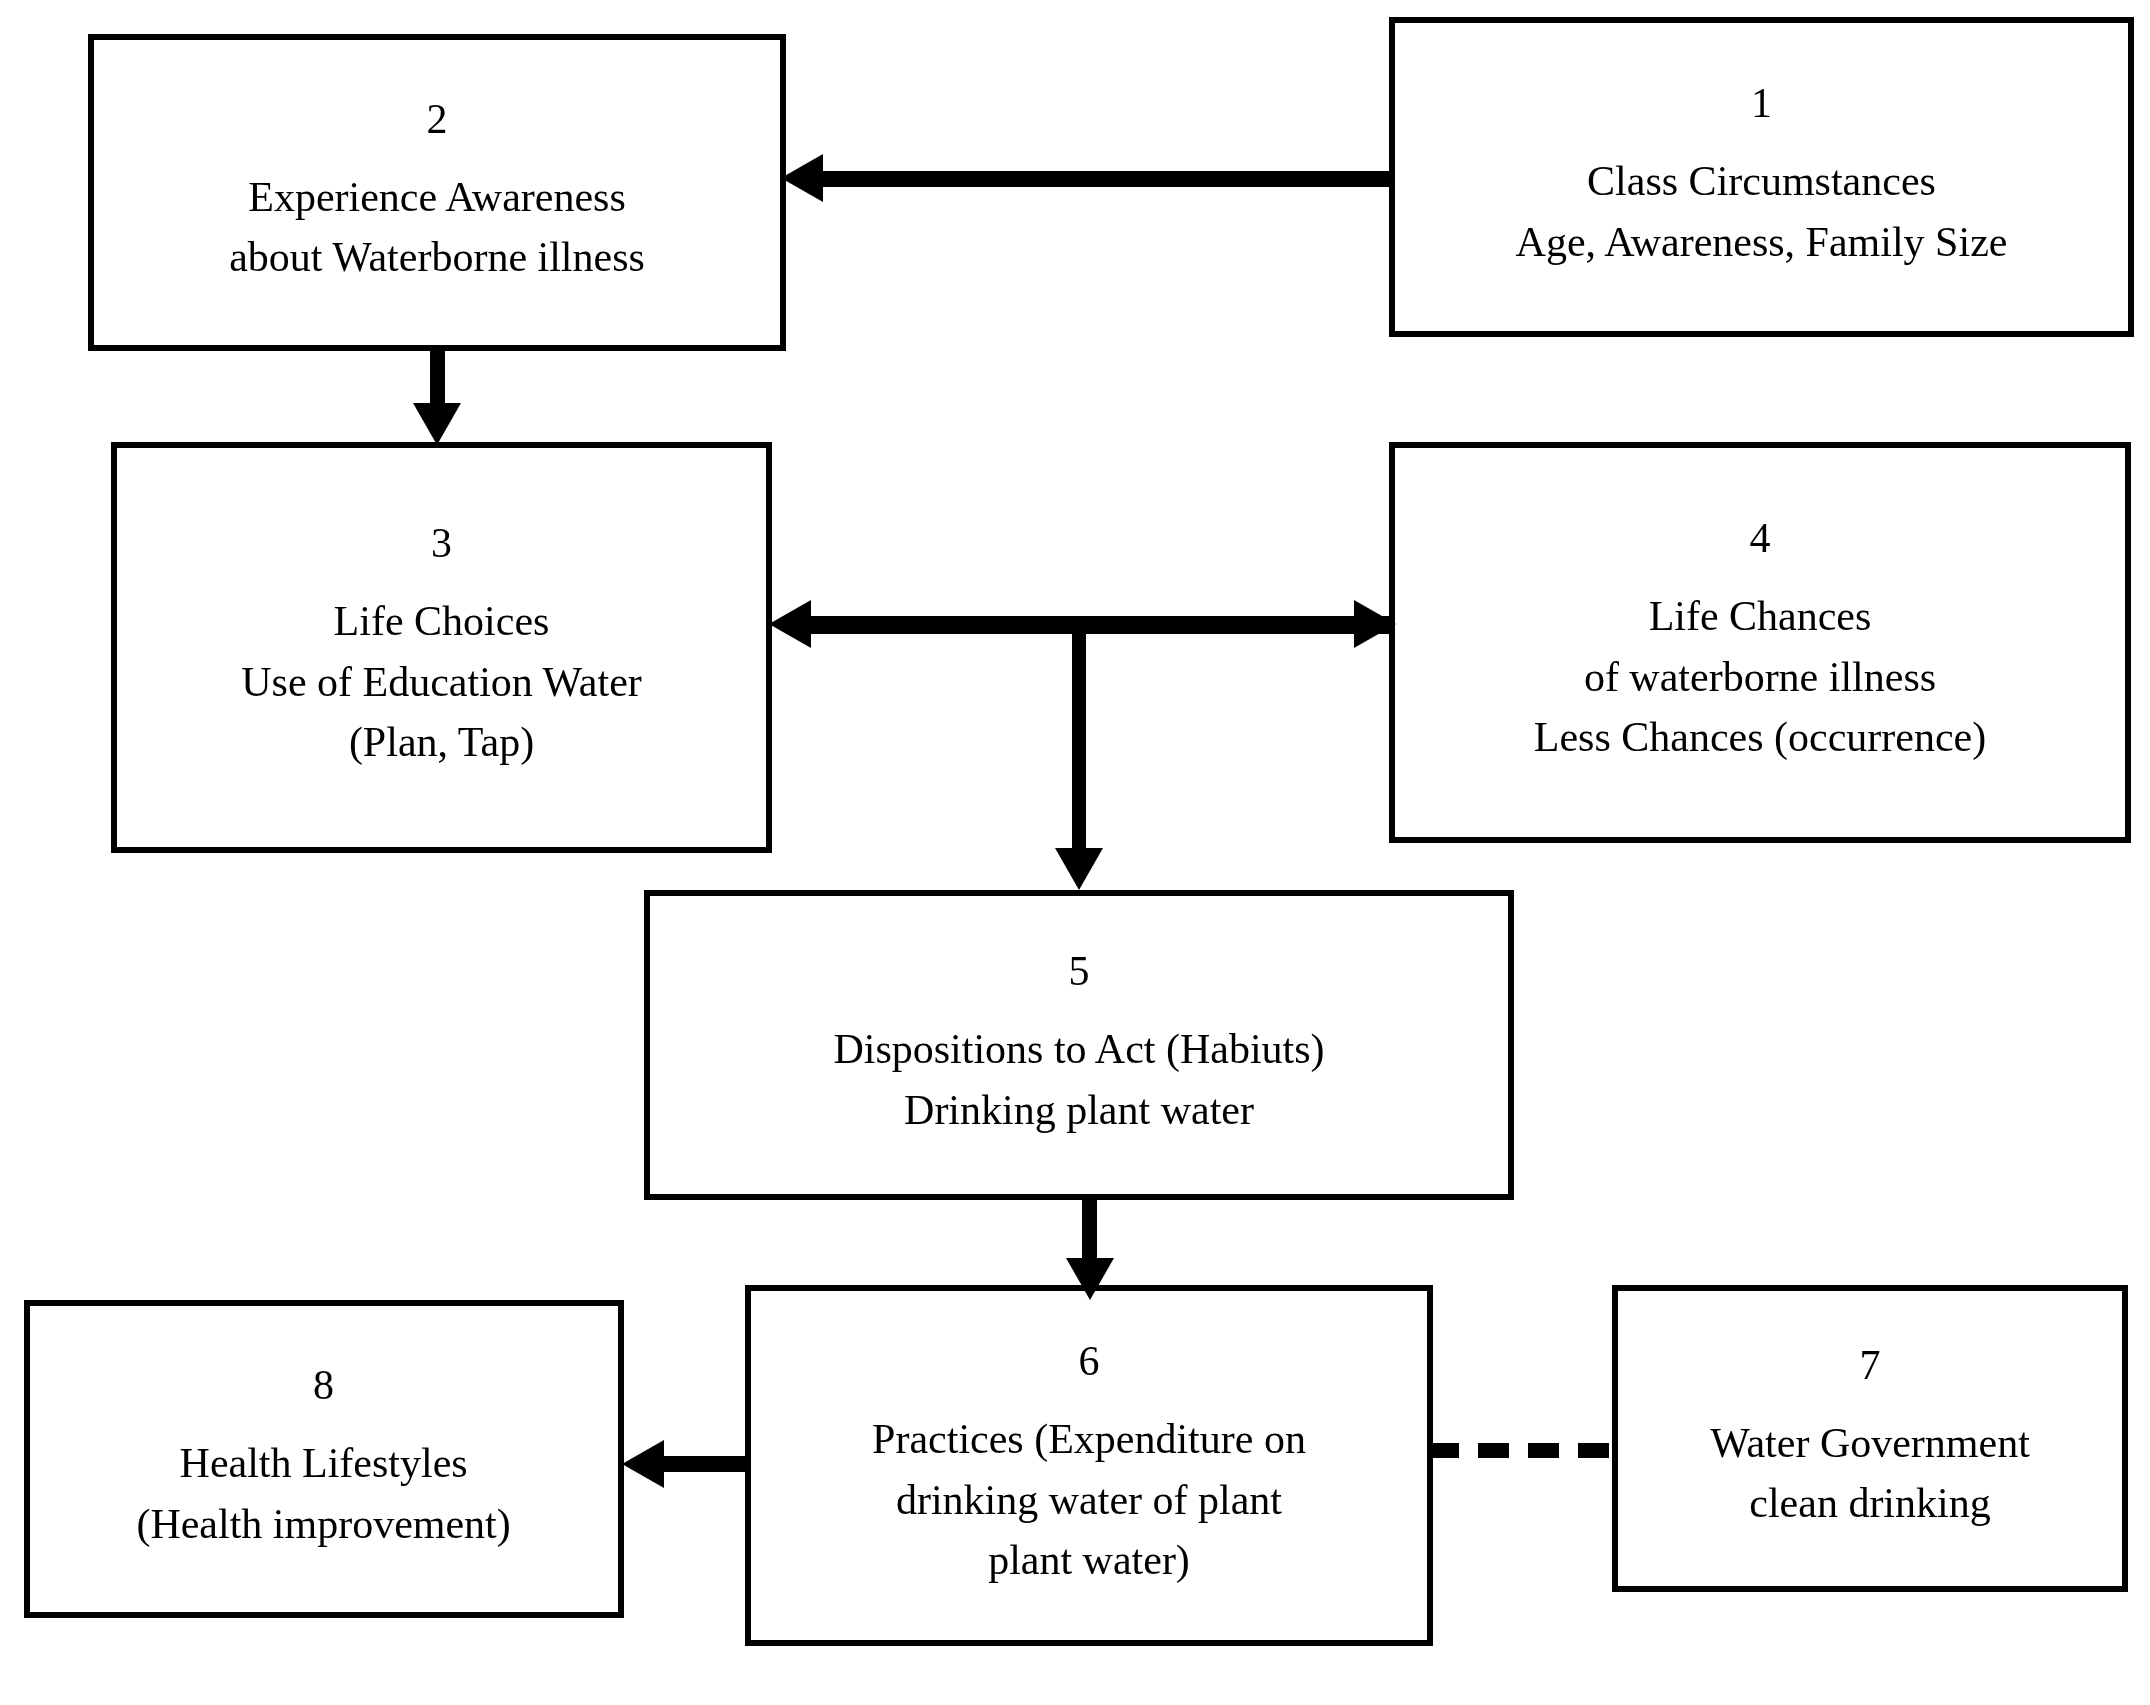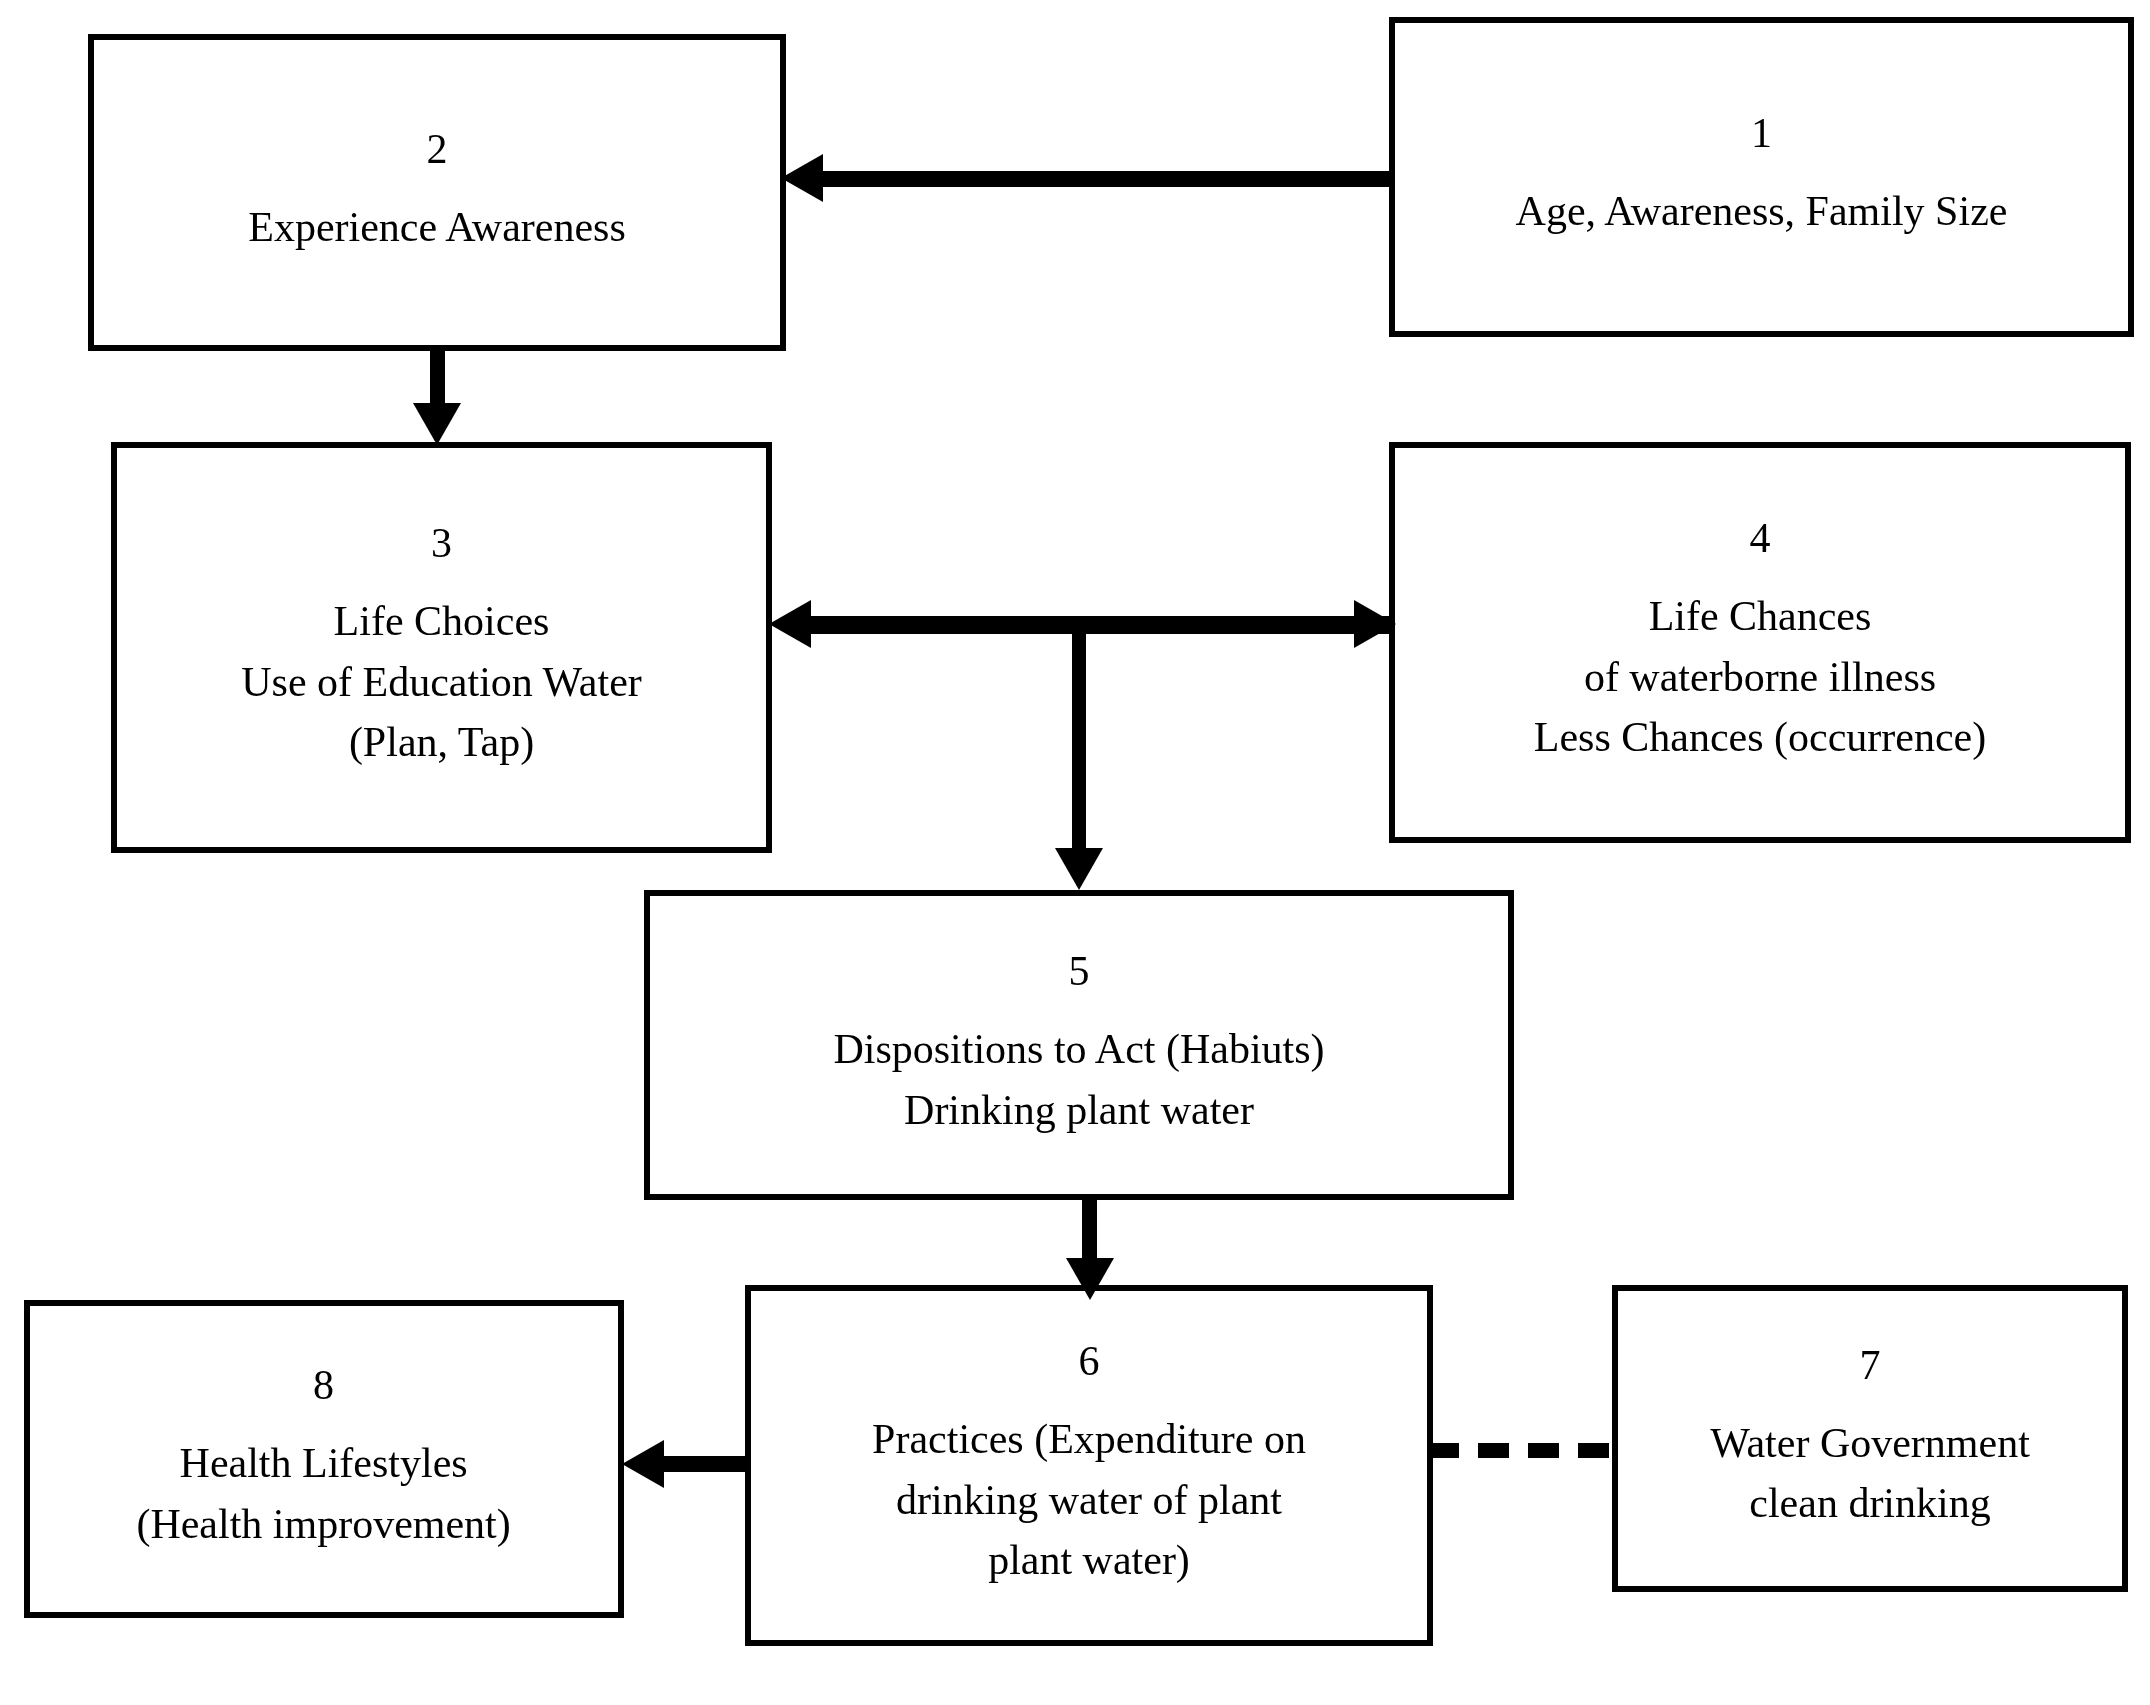--- a/index.html
+++ b/index.html
@@ -92,24 +92,26 @@
   #node-8 { left:23.6px;   top:1300px; width:600px;  height:318px; }
 </style>
 </head>
 <body>
 
 <div id="canvas">
 
   <div class="node" id="node-2">
     <div class="node-num">2</div>
     <div class="node-line">Experience Awareness</div>
+    <div class="node-line">about Waterborne illness</div>
   </div>
 
   <div class="node" id="node-1">
     <div class="node-num">1</div>
+    <div class="node-line">Class Circumstances</div>
     <div class="node-line">Age, Awareness, Family Size</div>
   </div>
 
   <div class="node" id="node-3">
     <div class="node-num">3</div>
     <div class="node-line">Life Choices</div>
     <div class="node-line">Use of Education Water</div>
     <div class="node-line">(Plan, Tap)</div>
   </div>
 

